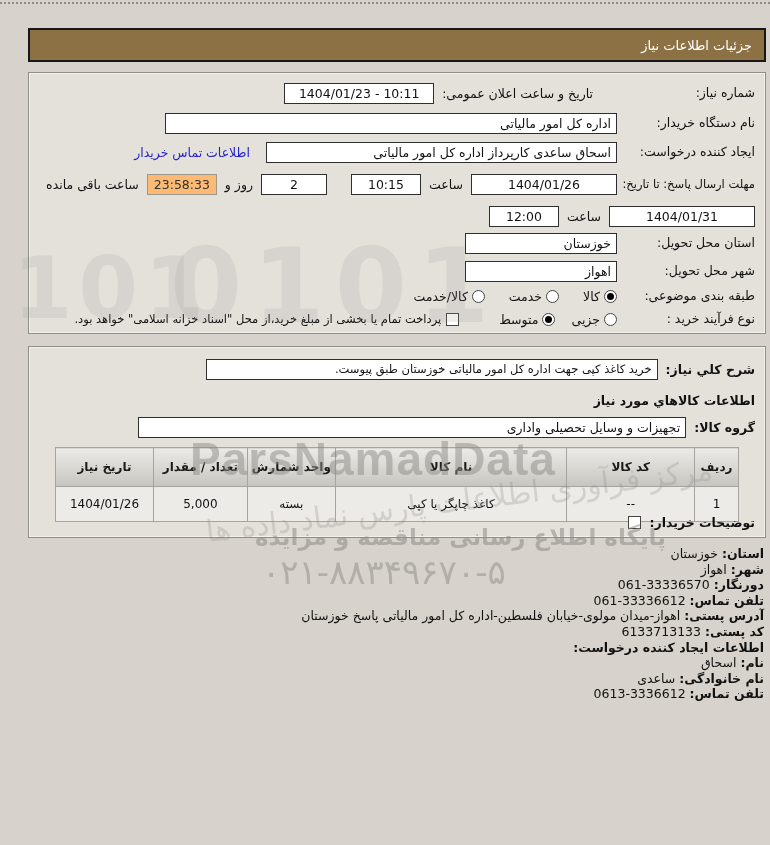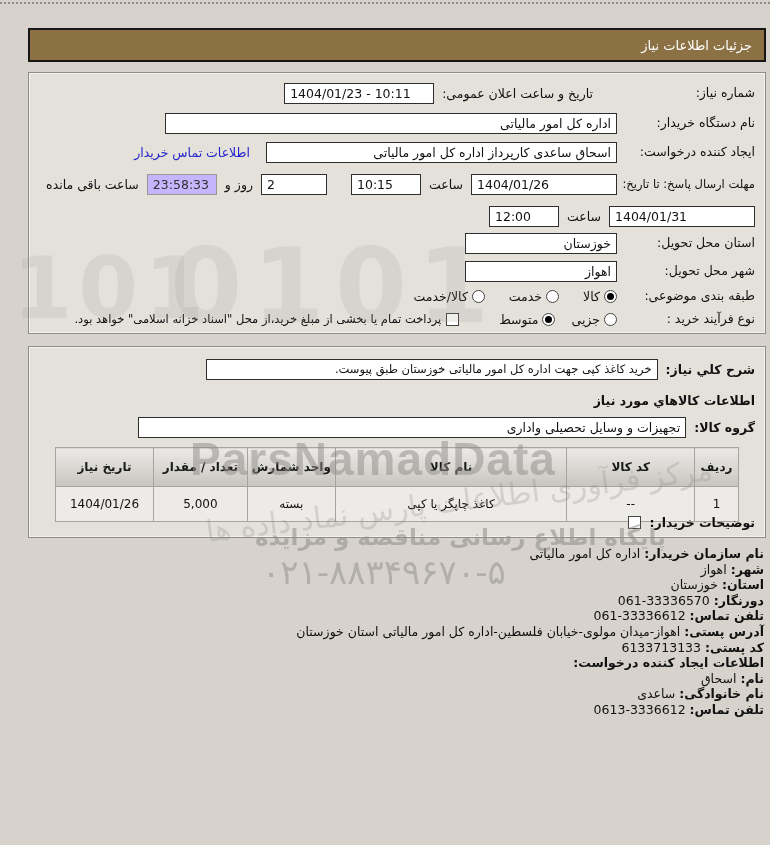--- a/index.html
+++ b/index.html
@@ -21,23 +21,23 @@
     position:absolute;background:#e4e1db;border:1px solid #8f8d88;
     box-shadow:inset 0 0 0 1px #f2f1ed;box-sizing:border-box;
   }
   #panel1{left:28px;top:72px;width:738px;height:262px}
   #panel2{left:28px;top:346px;width:738px;height:192px}
   .frow{position:absolute;right:0;width:100%;display:flex;align-items:center;
     padding-right:10px;box-sizing:border-box;white-space:nowrap}
   .flabel{width:138px;flex:none;line-height:1.3;white-space:normal}
   .ibox{background:#fff;border:1px solid #2e2e2e;height:21px;line-height:19px;
     box-sizing:border-box;padding:0 5px;overflow:hidden;white-space:nowrap;flex:none}
-  .center{text-align:left}
+  .center{text-align:center}
   .ltr{direction:ltr;unicode-bidi:isolate}
-  .yellow{background:#c4b5fd;border:1px solid #9a988f;color:#333}
+  .yellow{background:#fdba74;border:1px solid #9a988f;color:#333}
   .link{color:#2323cd;cursor:pointer}
   .radio{width:13px;height:13px;border:1px solid #444;border-radius:50%;background:#fff;
     display:inline-block;position:relative;flex:none;box-sizing:border-box;margin-left:4px}
   .radio.checked::after{content:"";position:absolute;top:2px;left:2px;right:2px;bottom:2px;
     background:#000;border-radius:50%}
   .checkbox{width:13px;height:13px;border:1px solid #444;background:#fff;display:inline-block;
     flex:none;box-sizing:border-box;margin-left:5px}
   .b{font-weight:bold}
   .small{font-size:11.5px}
   .gap8{width:8px;flex:none}.gap16{width:16px;flex:none}.gap24{width:24px;flex:none}.gap40{width:40px;flex:none}
@@ -199,26 +199,25 @@
   </table>
 
   <div class="frow" style="top:168px">
     <span class="b" style="flex:none">توضیحات خریدار:</span>
     <span class="gap8"></span>
     <span class="checkbox"></span>
   </div>
 </div>
 
 <div class="info">
-  <div><span class="b">نام سازمان خریدار:</span> <span>اداره کل امور مالیاتی</span></div>
+  <div><span class="b">استان:</span> <span>خوزستان</span></div>
   <div><span class="b">شهر:</span> <span>اهواز</span></div>
-  <div><span class="b">استان:</span> <span>خوزستان</span></div>
   <div><span class="b">دورنگار:</span> <span>33336570-061</span></div>
   <div><span class="b">تلفن تماس:</span> <span>33336612-061</span></div>
-  <div><span class="b">آدرس پستی:</span> <span>اهواز-میدان مولوی-خیابان فلسطین-اداره کل امور مالیاتی استان خوزستان</span></div>
+  <div><span class="b">آدرس پستی:</span> <span>اهواز-میدان مولوی-خیابان فلسطین-اداره کل امور مالیاتی پاسخ خوزستان</span></div>
   <div><span class="b">کد پستی:</span> <span>6133713133</span></div>
   <div class="b">اطلاعات ایجاد کننده درخواست:</div>
   <div><span class="b">نام:</span> <span>اسحاق</span></div>
   <div><span class="b">نام خانوادگی:</span> <span>ساعدی</span></div>
   <div><span class="b">تلفن تماس:</span> <span>3336612-0613</span></div>
 </div>
 
 <div class="wm wm-digits1 ltr">101</div>
 <div class="wm wm-digits2 ltr">0101</div>
 <div class="wm wm-script">مرکز فرآوری اطلاعات پارس نماد داده ها</div>

